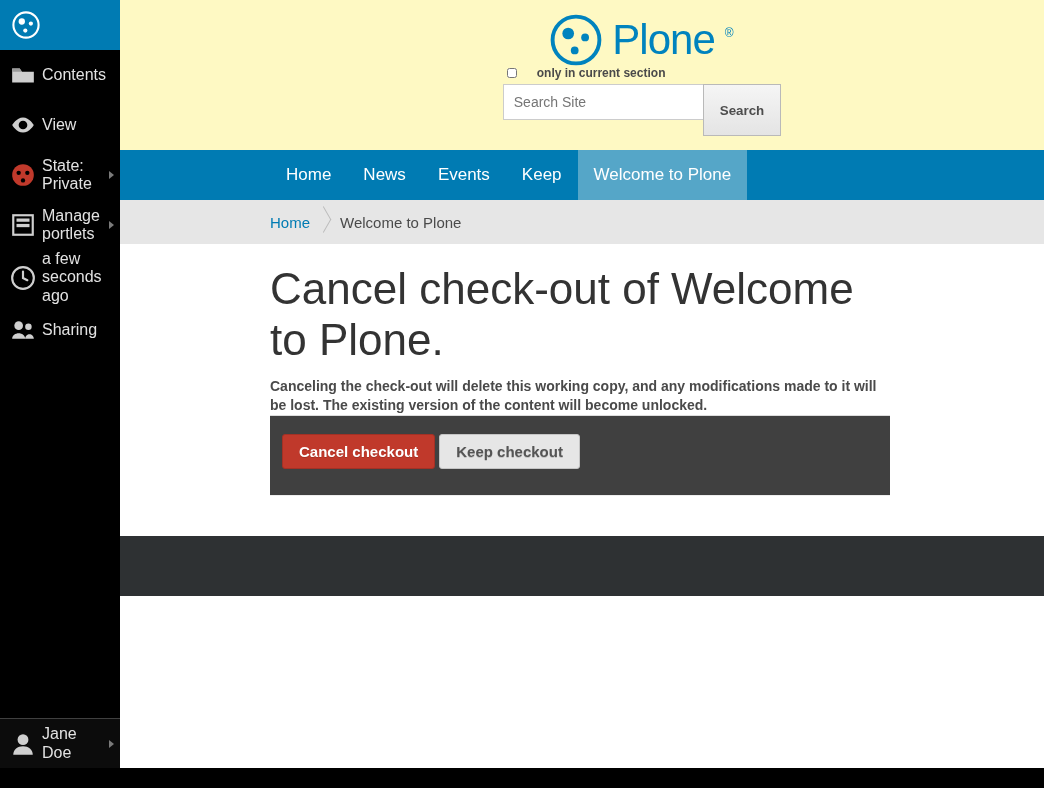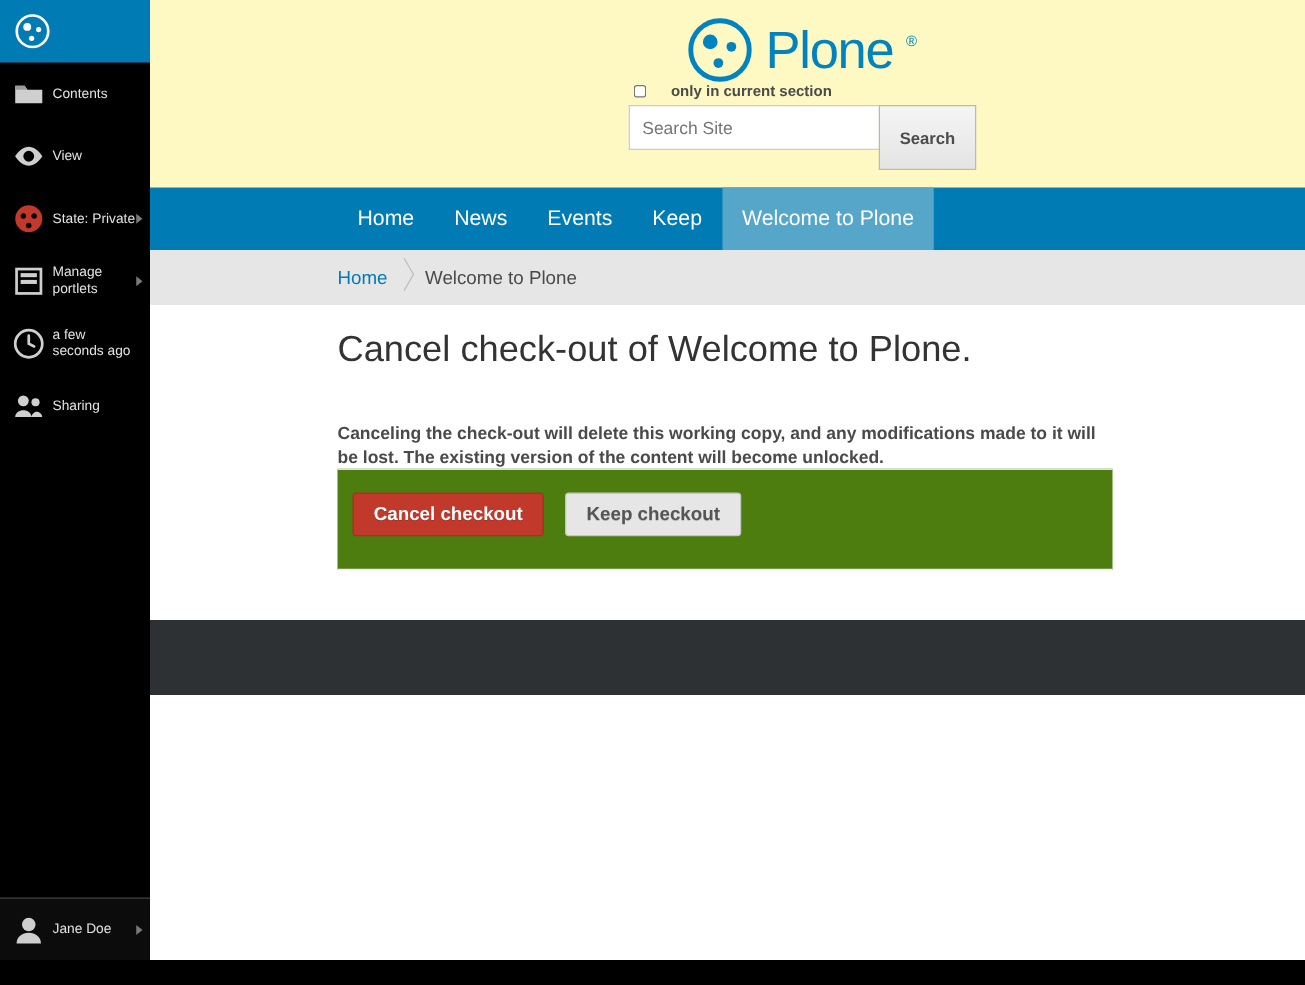--- a/index.html
+++ b/index.html
@@ -6,21 +6,21 @@
   html, body { height: 100%; font-family: "Helvetica Neue", Arial, sans-serif; font-size: 14px; color: #333; }
   body { display: flex; background: #fff; }
 
   
   .toolbar { width: 120px; background: #000; color: #bcbcbc; display: flex; flex-direction: column; position: relative; }
   .toolbar-logo { height: 50px; background: #007bb3; display: flex; align-items: center; justify-content: flex-start; padding-left: 12px; }
   .toolbar-logo svg { width: 28px; height: 28px; }
   .toolbar ul { list-style: none; display: flex; flex-direction: column; }
   .toolbar li { display: flex; align-items: center; padding: 0 10px; min-height: 50px; font-size: 12px; cursor: pointer; position: relative; }
   .toolbar li .t-icon { width: 26px; display:flex; align-items:center; justify-content:center; flex-shrink: 0; margin-right: 6px; }
-  .toolbar li .t-label { flex: 1; line-height: 1.15; color: #e2e2e2; font-size: 11px; word-break: break-word; }
+  .toolbar li .t-label { flex: 1; line-height: 1.15; color: #e2e2e2; font-size: 16px; word-break: break-word; }
   .toolbar li.has-caret::after { content: ""; position: absolute; right: 6px; top: 50%; transform: translateY(-50%); width: 0; height: 0; border-top: 4px solid transparent; border-bottom: 4px solid transparent; border-left: 5px solid #7a7a7a; }
   .toolbar .state-icon svg circle.dots { fill: #000; }
   .toolbar .spacer { flex: 1; }
   .toolbar .user-row { border-top: 1px solid #404040; background:#0c0c0c; }
   .toolbar li.state .t-label { color:#e2e2e2; }
   .toolbar li.state .t-icon svg { }
 
   
   .main { flex: 1; display: flex; flex-direction: column; min-width: 0; }
   .header { background: #fef9c3; padding: 14px 30px 14px 150px; display: flex; align-items: center; justify-content: space-between; flex-direction: column; }
@@ -42,23 +42,23 @@
   
   .breadcrumbs { background:#e6e6e6; padding: 10px 30px 10px 150px; font-size:15px; display:flex; align-items:center; gap:0; }
   .breadcrumbs .bc-link { color:#007bb3; cursor:pointer; }
   .breadcrumbs .bc-sep { width:24px; height:24px; position:relative; }
   .breadcrumbs .bc-sep::before { content:""; position:absolute; left:6px; top:2px; width:14px; height:14px; border-top:1px solid #bbb; border-right:1px solid #bbb; transform: rotate(45deg) skew(15deg,15deg); }
   .breadcrumbs .bc-current { color:#4a4a4a; margin-left:6px;}
 
   
   .content-wrap { background:#fff; padding: 20px 30px 40px 150px; }
   .content { max-width: 620px; }
-  h1.page-title { font-size: 29px; font-weight: 500; color:#333; line-height:1.15; margin-bottom: 40px; }
+  h1.page-title { font-size: 44px; font-weight: 500; color:#333; line-height:1.15; margin-bottom: 12px; }
   .lead { font-size:14px; font-weight:600; color:#4a4a4a; line-height:1.35; }
-  .form-actions { border-top:1px solid #ddd; padding:18px 12px 26px 12px; background:#4d7c0f; border-bottom:1px solid #eee; display:flex; gap:17px; }
+  .form-actions { border-top:1px solid #ddd; padding:18px 12px 26px 12px; background:#404040; border-bottom:1px solid #eee; display:flex; gap:4px; }
   .btn { padding:8px 16px; font-size:15px; font-weight:600; border-radius:3px; cursor:pointer; border:1px solid; text-shadow:0 1px 0 rgba(0,0,0,.15); }
   .btn-danger { background:#c0392b; border-color:#a33125; color:#fff; }
   .btn-default { background:#e6e6e6; border-color:#c5c5c5; color:#555; }
 
   
   .footer-band { background:#2e3133; height:60px; }
   .below { flex:1; background:#fff; }
   .bottom-strip { height:20px; background:#000; }
 
   

